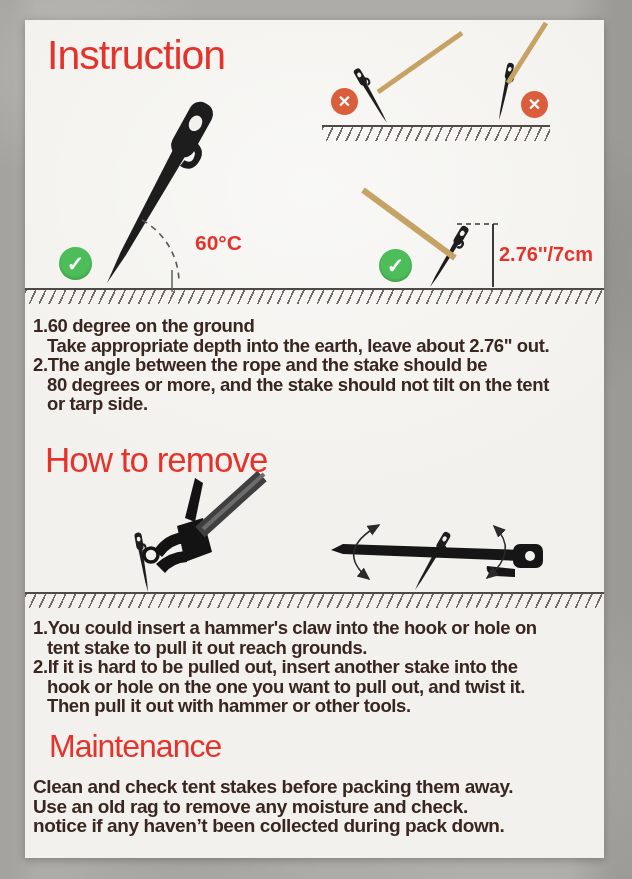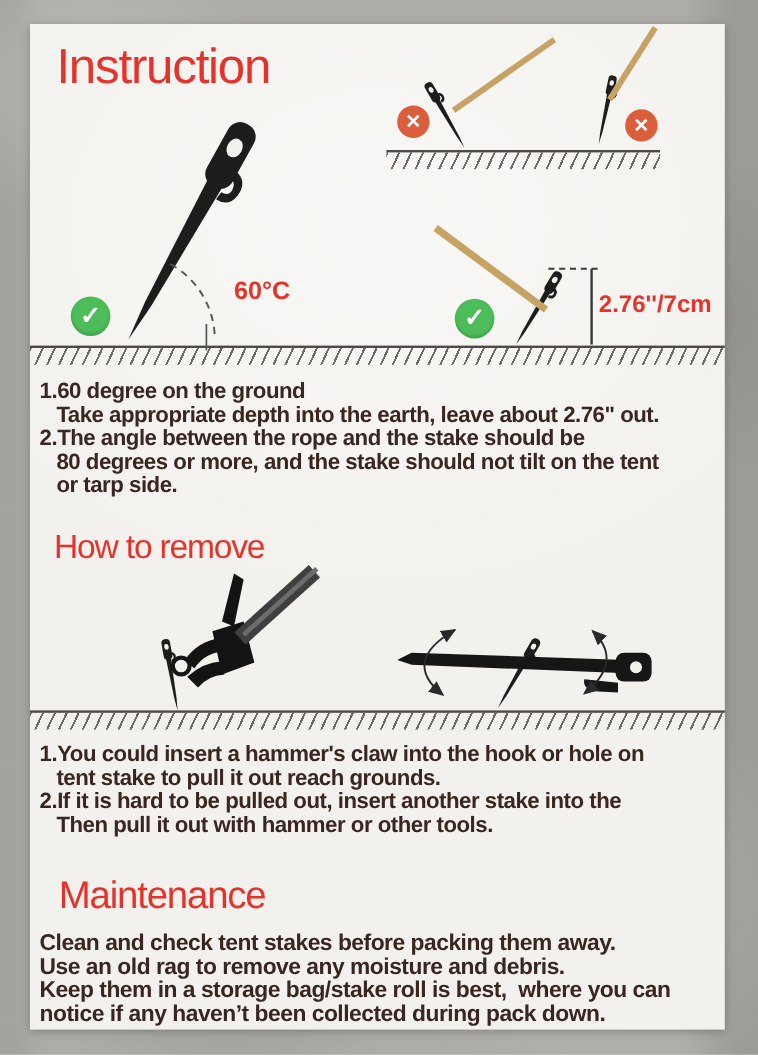--- a/index.html
+++ b/index.html
@@ -15,21 +15,21 @@
     font-family:"Liberation Sans", sans-serif;
   }
   .paper{
     position:absolute;left:25px;top:20px;width:579px;height:838px;
     background:#f2f1ed;
     background-image:radial-gradient(500px 400px at 50% 20%, rgba(255,255,255,.5), transparent 80%);
     box-shadow:0 2px 8px rgba(0,0,0,.25);
   }
   .title{position:absolute;margin:0;color:#e5332b;font-weight:400;letter-spacing:-1px;white-space:pre;}
   .t1{left:22px;top:12px;font-size:41px;}
-  .t2{left:20px;top:420px;font-size:28px;}
+  .t2{left:20px;top:420px;font-size:35px;}
   .t3{left:24px;top:708px;font-size:32px;}
   .diagram-svg{position:absolute;left:0;top:0;width:579px;height:838px;}
   .ground{
     position:absolute;height:14px;
     border-top:2px solid #4f4a46;
     background:repeating-linear-gradient(115deg, rgba(72,68,64,.78) 0 1.6px, transparent 1.6px 9px);
   }
   .ground.mini{left:297px;top:105px;width:228px;}
   .ground.g1{left:0;top:268px;width:579px;}
   .ground.g2{left:0;top:572px;width:579px;}
@@ -141,24 +141,24 @@
       <div class="ln ind">Take appropriate depth into the earth, leave about 2.76" out.</div>
       <div class="ln">2.The angle between the rope and the stake should be</div>
       <div class="ln ind">80 degrees or more, and the stake should not tilt on the tent</div>
       <div class="ln ind">or tarp side.</div>
     </div>
 
     <div class="tb tb2">
       <div class="ln">1.You could insert a hammer's claw into the hook or hole on</div>
       <div class="ln ind">tent stake to pull it out reach grounds.</div>
       <div class="ln">2.If it is hard to be pulled out, insert another stake into the</div>
+      <div class="ln ind">hook or hole on the one you want to pull out, and twist it.</div>
       <div class="ln ind">Then pull it out with hammer or other tools.</div>
     </div>
 
     <div class="tb tb3">
       <div class="ln">Clean and check tent stakes before packing them away.</div>
-      <div class="ln">Use an old rag to remove any moisture and debris.</div>
-      <div class="ln">Keep them in a storage bag/stake roll is best,  where you can</div>
+      <div class="ln">Use an old rag to remove any moisture and check.</div>
       <div class="ln">notice if any haven’t been collected during pack down.</div>
     </div>
 
   </div>
 </div>
 
 </body></html>

